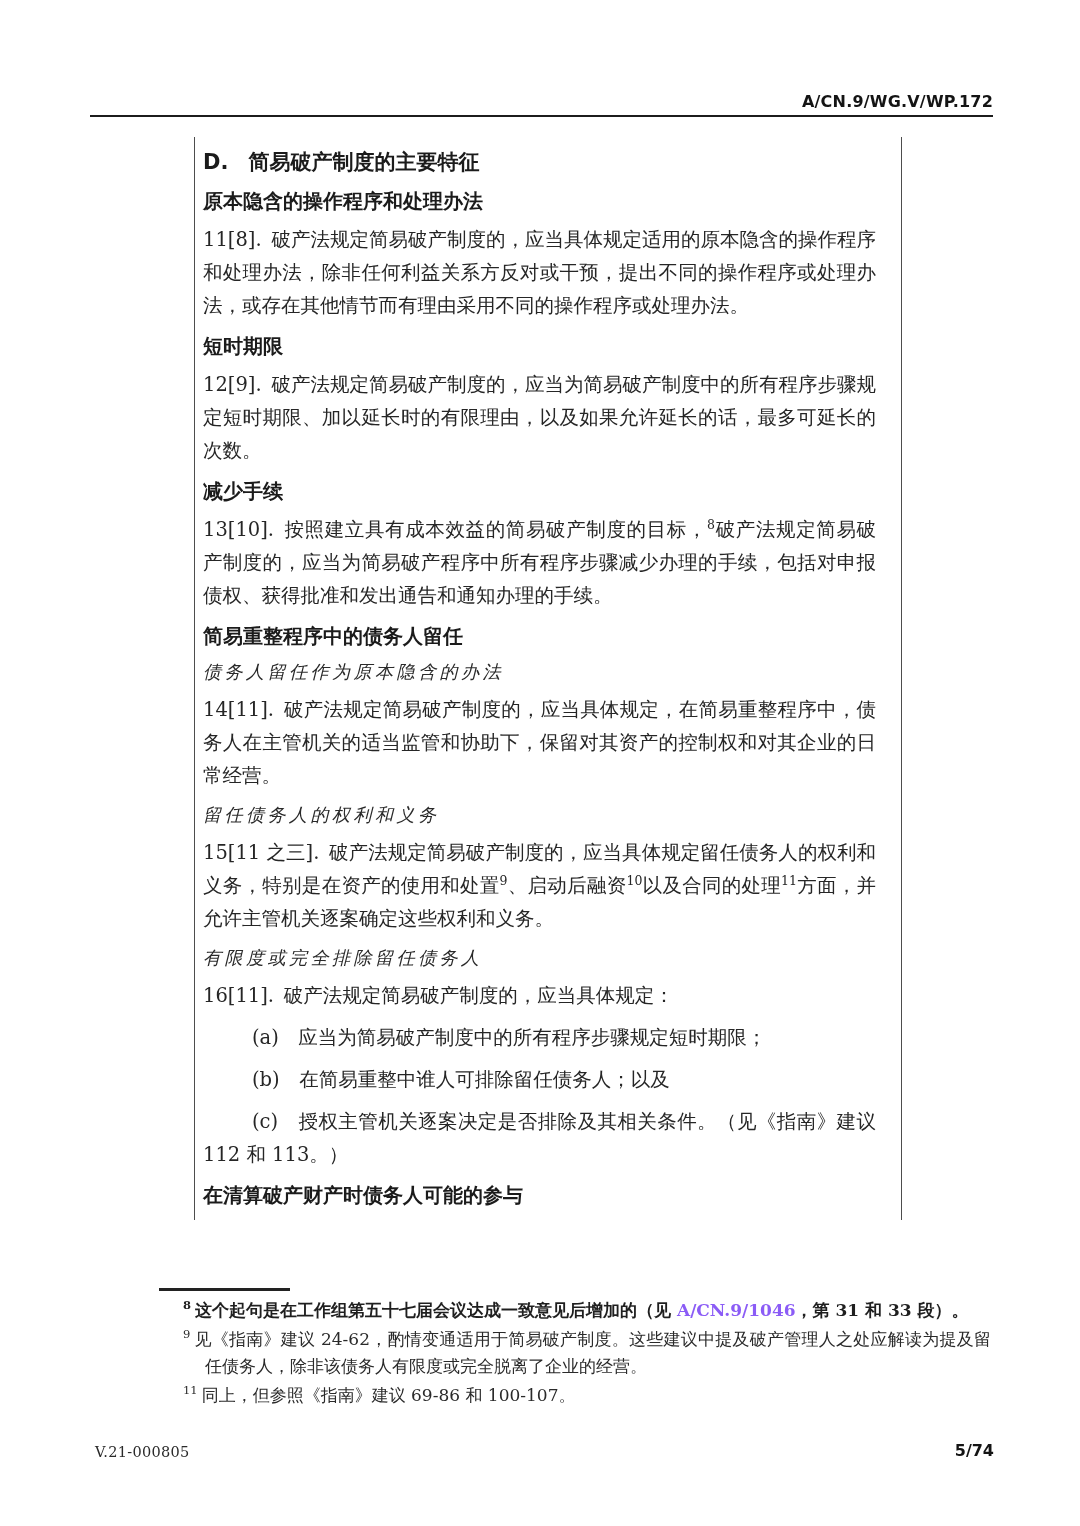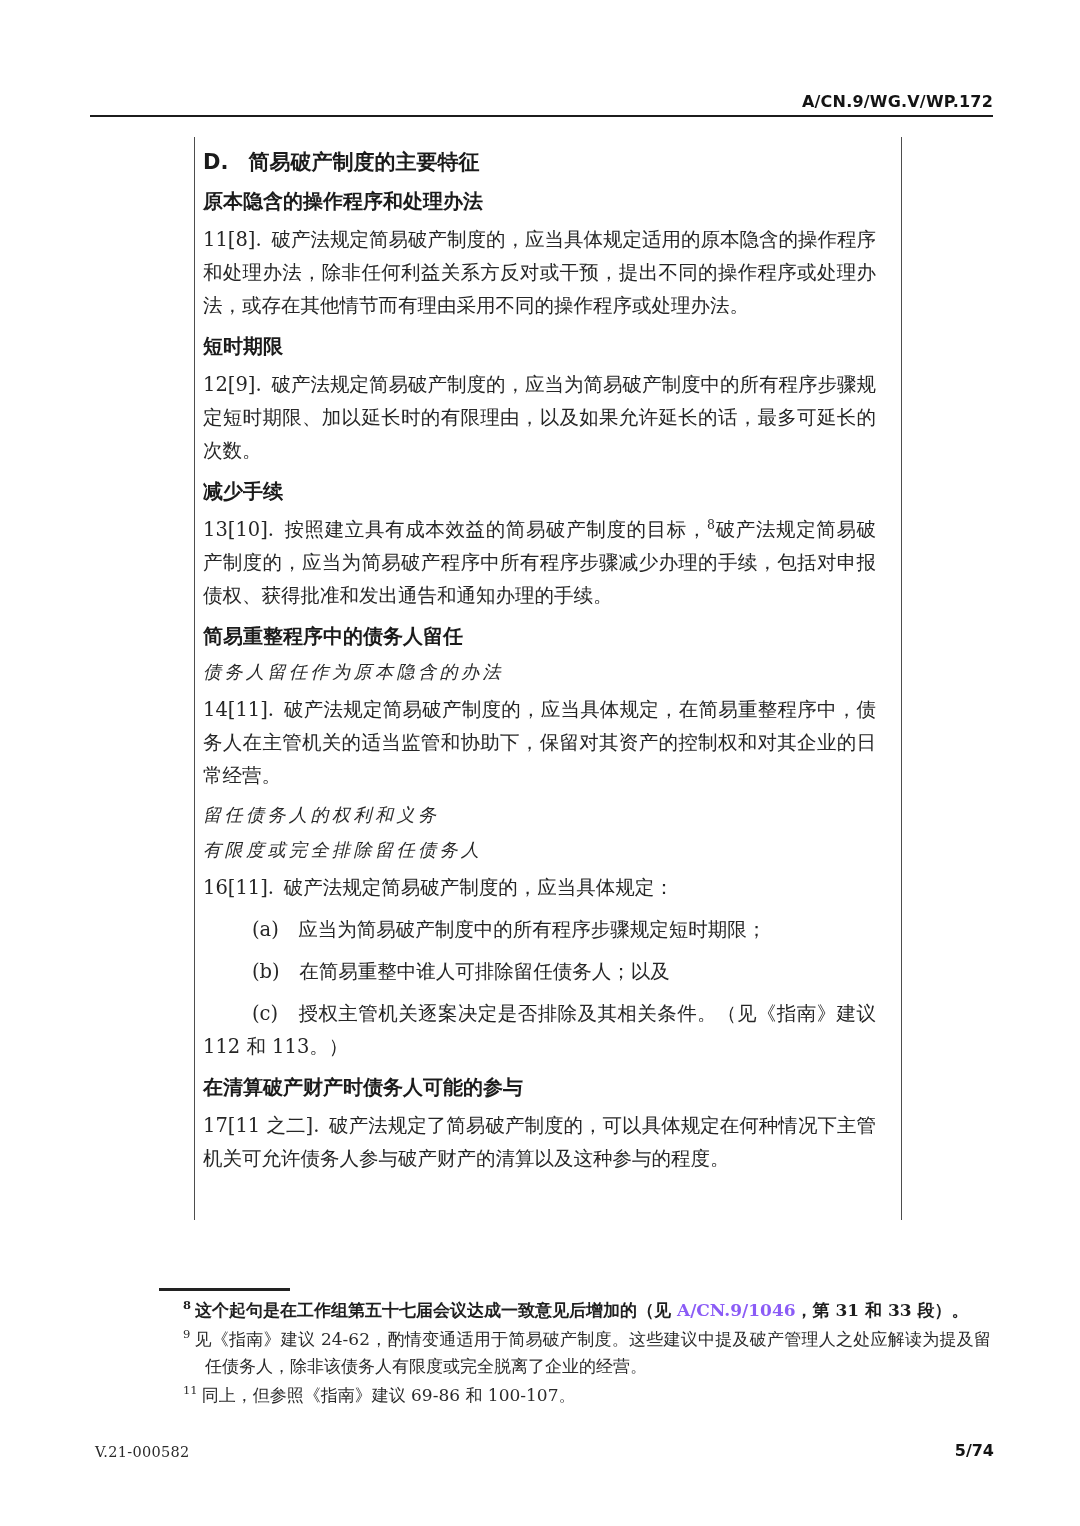--- a/index.html
+++ b/index.html
@@ -99,20 +99,21 @@
     <p class="body">12[9]. 破产法规定简易破产制度的，应当为简易破产制度中的所有程序步骤规定短时期限、加以延长时的有限理由，以及如果允许延长的话，最多可延长的次数。</p>
 
     <div class="h2">减少手续</div>
     <p class="body"><span>13[10]. 按照建立具有成本效益的简易破产制度的目标，</span><sup class="fnref">8</sup><span>破产法规定简易破产制度的，应当为简易破产程序中所有程序步骤减少办理的手续，包括对申报债权、获得批准和发出通告和通知办理的手续。</span></p>
 
     <div class="h2">简易重整程序中的债务人留任</div>
     <div class="sub-italic">债务人留任作为原本隐含的办法</div>
     <p class="body">14[11]. 破产法规定简易破产制度的，应当具体规定，在简易重整程序中，债务人在主管机关的适当监管和协助下，保留对其资产的控制权和对其企业的日常经营。</p>
 
     <div class="sub-italic">留任债务人的权利和义务</div>
+    <p class="body"><span>15[11 之三]. 破产法规定简易破产制度的，应当具体规定留任债务人的权利和义务，特别是在资产的使用和处置</span><sup class="fnref">9</sup><span>、启动后融资</span><sup class="fnref">10</sup><span>以及合同的处理</span><sup class="fnref">11</sup><span>方面，并允许主管机关逐案确定这些权利和义务。</span></p>
 
     <div class="sub-italic">有限度或完全排除留任债务人</div>
     <p class="body">16[11]. 破产法规定简易破产制度的，应当具体规定：</p>
     <p class="body indent-item">(a)　应当为简易破产制度中的所有程序步骤规定短时期限；</p>
     <p class="body indent-item">(b)　在简易重整中谁人可排除留任债务人；以及</p>
     <p class="body indent-item">(c)　授权主管机关逐案决定是否排除及其相关条件。（见《指南》建议 112 和 113。）</p>
 
     <div class="h2">在清算破产财产时债务人可能的参与</div>
     <p class="body">17[11 之二]. 破产法规定了简易破产制度的，可以具体规定在何种情况下主管机关可允许债务人参与破产财产的清算以及这种参与的程度。</p>
 
@@ -123,16 +124,16 @@
 
     <div class="footnote fn-bold"><sup>8</sup><span>这个起句是在工作组第五十七届会议达成一致意见后增加的（见 </span><a class="fn-link">A/CN.9/1046</a><span>，第 31 和 33 段）。</span></div>
 
     <div class="footnote"><sup>9</sup><span>见《指南》建议 24-62，酌情变通适用于简易破产制度。这些建议中提及破产管理人之处应解读为提及留任债务人，除非该债务人有限度或完全脱离了企业的经营。</span></div>
 
 
     <div class="footnote"><sup>11</sup><span>同上，但参照《指南》建议 69-86 和 100-107。</span></div>
 
   </div>
 
-  <div class="footer-left">V.21-000582</div>
+  <div class="footer-left">V.21-000805</div>
   <div class="footer-right">5/74</div>
 
 </div>
 
 </body></html>

